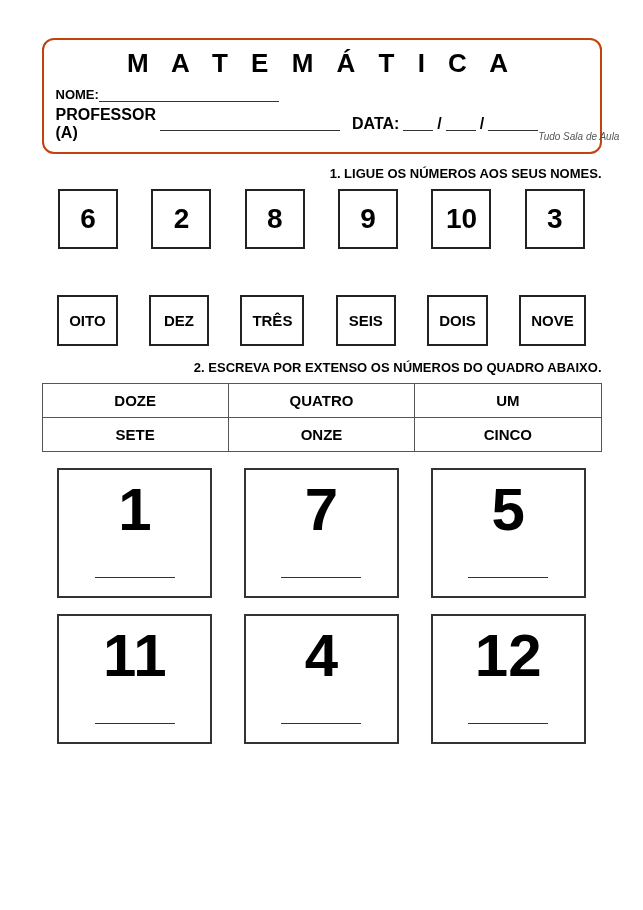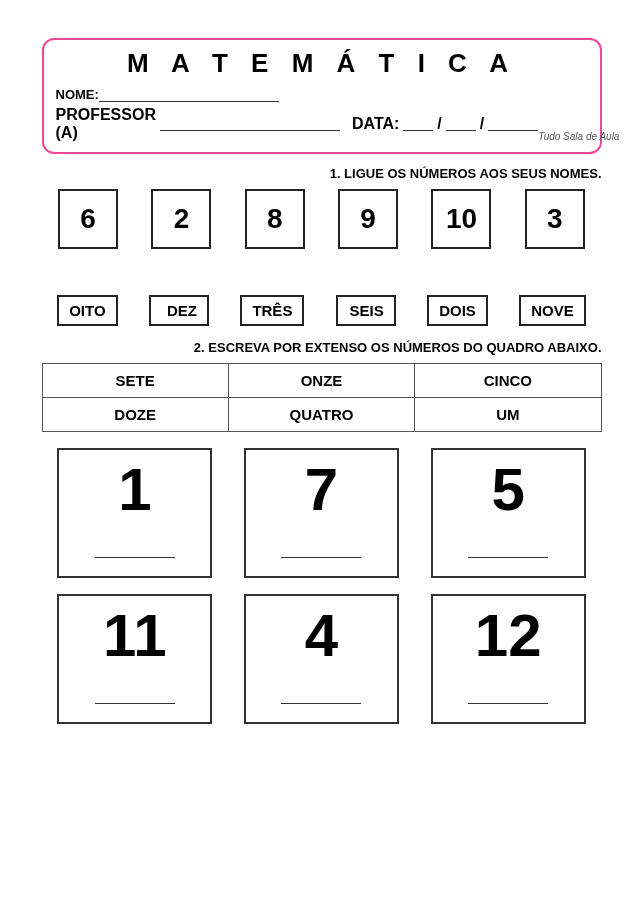--- a/index.html
+++ b/index.html
@@ -13,21 +13,21 @@
       align-items: flex-start;
     }
     .page {
       width: 600px;
       min-height: 870px;
       background: #fff;
       padding: 18px 20px 20px 20px;
       margin: 20px auto;
     }
     .header-box {
-      border: 2px solid #ec4899;
+      border: 2px solid #c2410c;
       border-radius: 12px;
       padding: 8px 12px 10px 12px;
       margin-bottom: 12px;
     }
     .title {
       text-align: center;
       font-size: 26px;
       font-weight: bold;
       letter-spacing: 8px;
       margin-bottom: 8px;
@@ -104,25 +104,25 @@
     
     .words-row {
       display: flex;
       justify-content: space-around;
       align-items: center;
       margin-bottom: 14px;
       gap: 0;
     }
     .word-box {
       border: 2px solid #222;
-      padding: 5px 10px;
+      padding: 15px 10px;
       font-size: 15px;
       font-weight: bold;
       min-width: 60px;
-      text-align: right;
+      text-align: center;
     }
     
     .table-section {
       margin-bottom: 16px;
     }
     table.word-table {
       width: 100%;
       border-collapse: collapse;
       font-size: 15px;
       font-weight: bold;
@@ -221,29 +221,29 @@
     <div class="word-box">DOIS</div>
     <div class="word-box">NOVE</div>
   </div>
 
   <div class="section-label">2. ESCREVA POR EXTENSO OS NÚMEROS DO QUADRO ABAIXO.</div>
 
   <div class="table-section">
     <table class="word-table">
       <tbody>
           <tr>
+        <td>DOZE</td>
+        <td>QUATRO</td>
+        <td>UM</td>
+      </tr>
+      <tr>
         <td>SETE</td>
         <td>ONZE</td>
         <td>CINCO</td>
       </tr>
-      <tr>
-        <td>DOZE</td>
-        <td>QUATRO</td>
-        <td>UM</td>
-      </tr>
     </tbody>
       </table>
   </div>
 
   <div class="cards-row">
     <div class="card">
       <div class="card-number">1</div>
       <div class="card-line"></div>
     </div>
     <div class="card">

